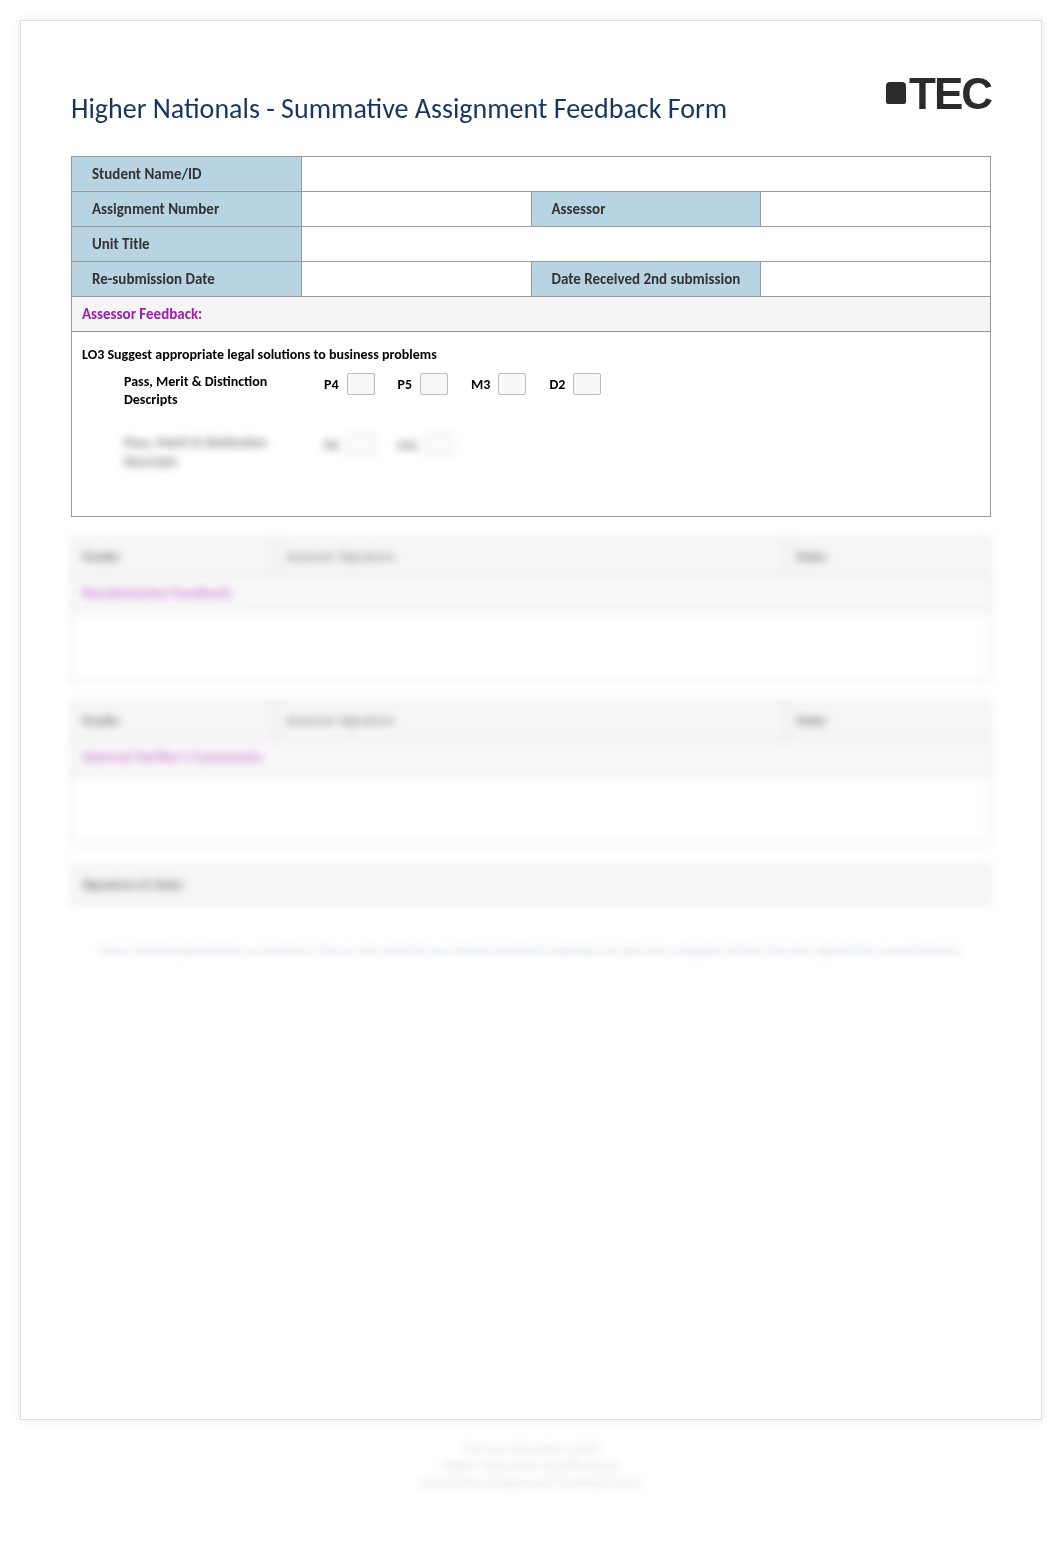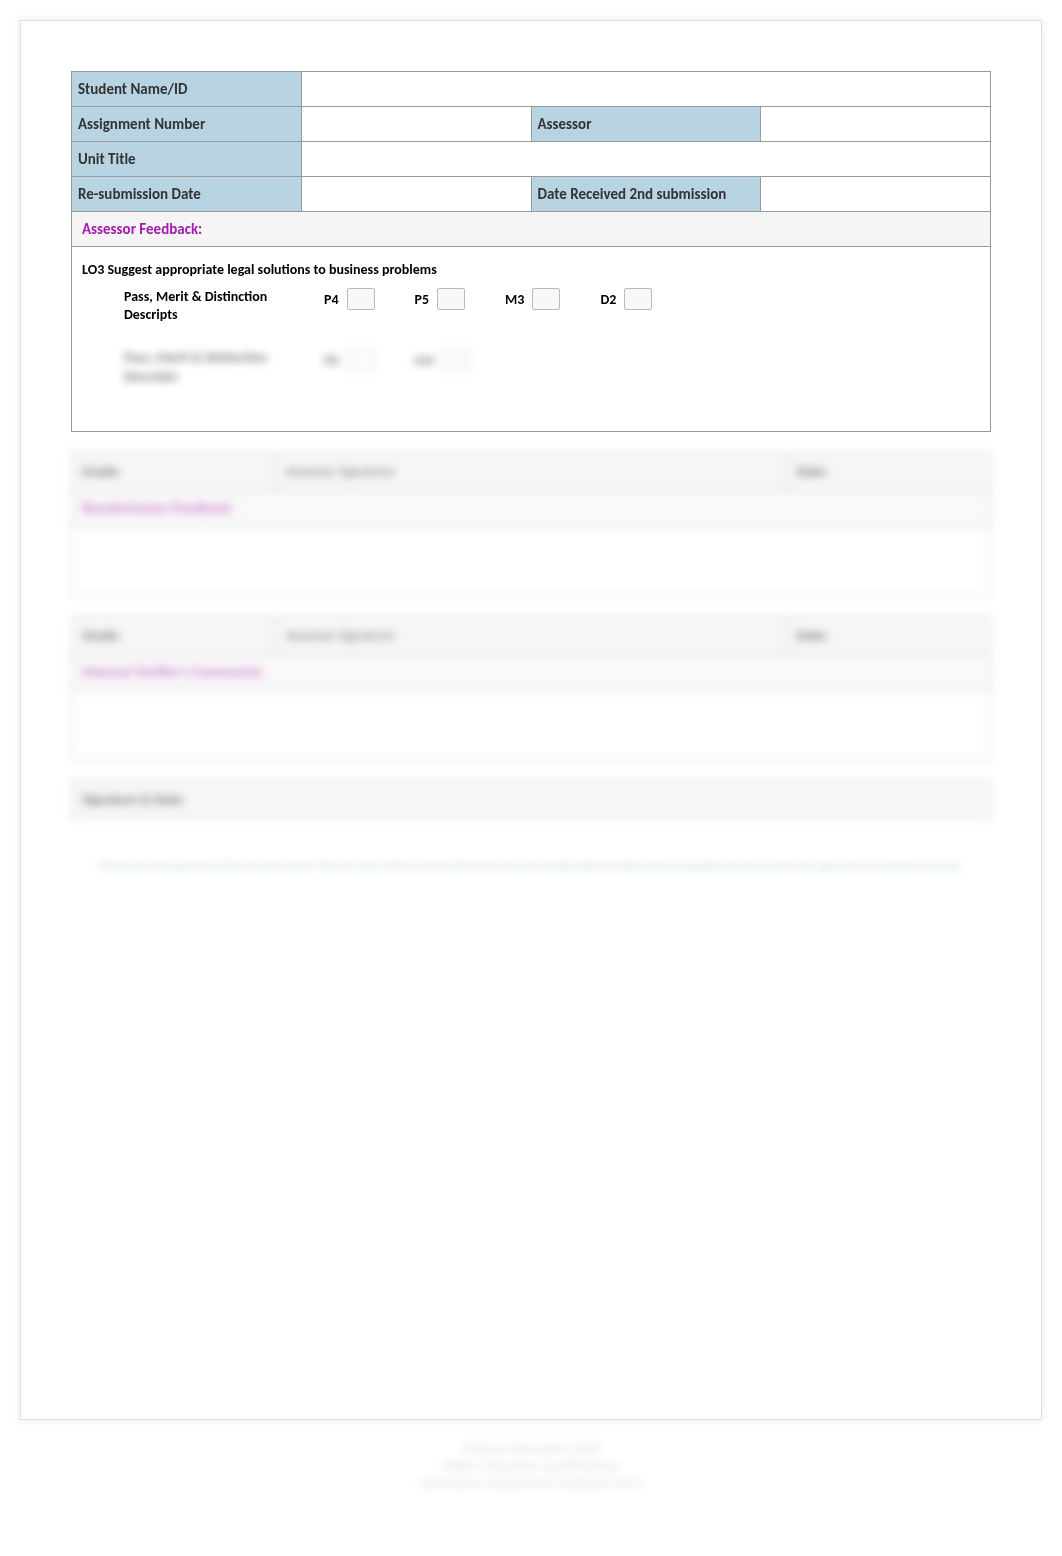--- a/index.html
+++ b/index.html
@@ -50,21 +50,21 @@
       position: relative;
       top: -4px;
     }
     .form-table {
       width: 100%;
       border-collapse: collapse;
       margin-top: 10px;
     }
     .form-table td {
       border: 1px solid #999;
-      padding: 8px 6px;
+      padding: 8px 20px;
       vertical-align: middle;
       font-size: 15px;
     }
     .label-cell {
       background: #b8d4e3;
       font-weight: bold;
       color: #333;
       width: 20%;
     }
     .value-cell {
@@ -104,21 +104,21 @@
     }
     .grade-label {
       font-weight: bold;
       font-size: 14px;
       width: 180px;
       line-height: 1.3;
       margin-left: 42px;
     }
     .grade-items {
       display: flex;
-      gap: 40px;
+      gap: 23px;
       align-items: center;
     }
     .grade-item {
       display: flex;
       align-items: center;
       gap: 8px;
       font-weight: bold;
       font-size: 14px;
     }
     .checkbox {
@@ -168,20 +168,24 @@
       color: #bbb;
       font-size: 14px;
       margin-top: 20px;
     }
   </style>
 </head>
 <body>
 
 <div class="page">
 
+  <div class="header-row">
+    <h1 class="title">Higher Nationals - Summative Assignment Feedback Form</h1>
+    <div class="btec-logo"><span>TEC</span></div>
+  </div>
 
   <table class="form-table">
     <tbody>
         <tr>
       <td class="label-cell">Student Name/ID</td>
       <td class="value-cell-wide" colspan="3"></td>
     </tr>
     <tr>
       <td class="label-cell">Assignment Number</td>
       <td class="value-cell"></td>

